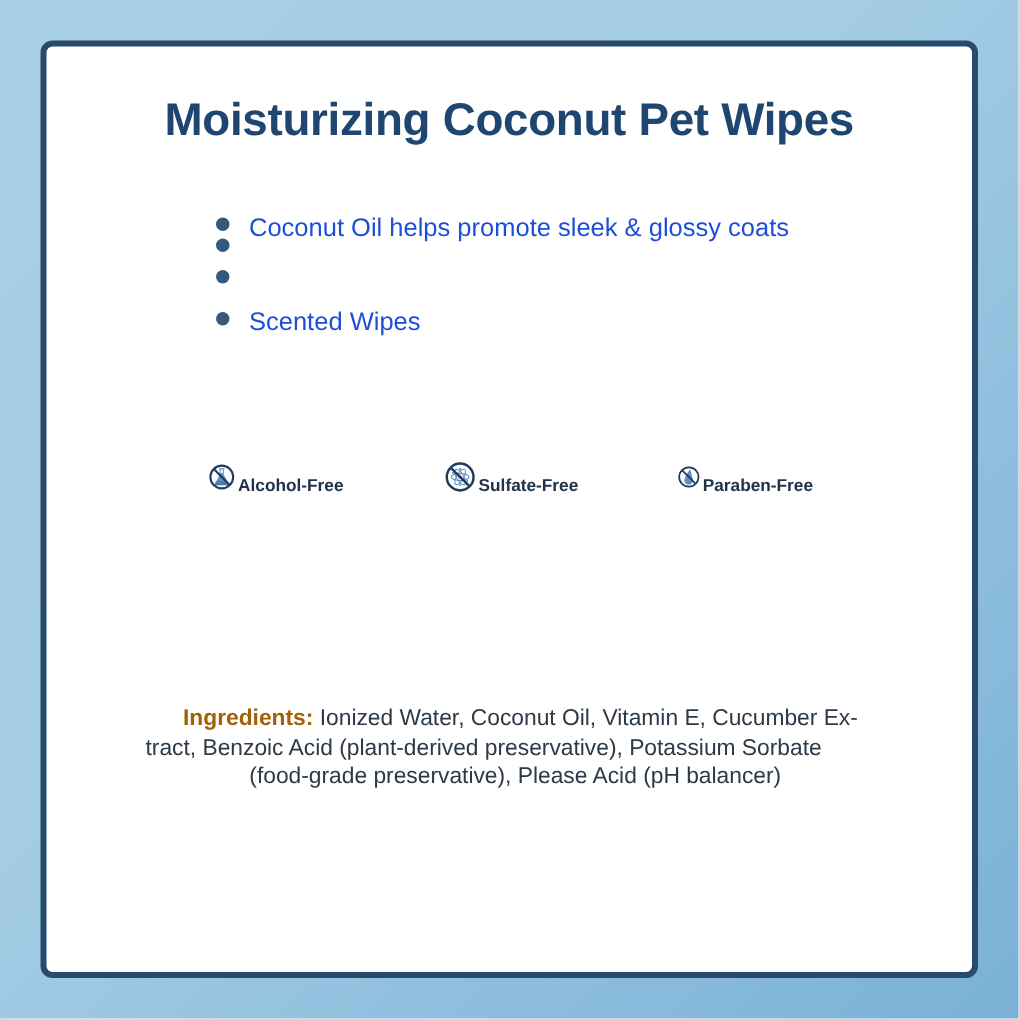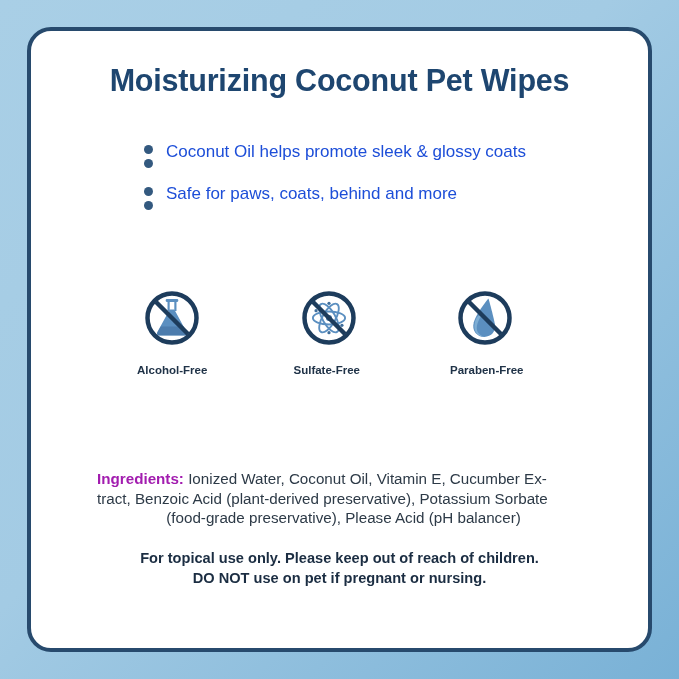--- a/index.html
+++ b/index.html
@@ -15,21 +15,21 @@
   }
   #frame {
     position: absolute;
     left: 27px;
     top: 27px;
     width: 625px;
     height: 625px;
     box-sizing: border-box;
     background: #ffffff;
     border: 4px solid #274a6d;
-    border-radius: 24px;
+    border-radius: 8px;
   }
 
   
   #title {
     position: absolute;
     left: 0;
     right: 0;
     top: 32px;
     text-align: center;
     font-size: 30.5px;
@@ -73,21 +73,21 @@
     right: 23px;
     top: 252px;
     display: flex;
     justify-content: space-between;
     padding: 0 83px;
     box-sizing: border-box;
   }
   .icon-cell {
     width: 92px;
     display: flex;
-    flex-direction: column;
+    align-items: center;
   }
   .icon-art {
     width: 70px;
     height: 70px;
   }
   .icon-label {
     margin-top: 11px;
     font-size: 11.5px;
     font-weight: bold;
     color: #203348;
@@ -100,21 +100,22 @@
     left: 66px;
     right: 58px;
     top: 438px;
     text-align: center;
     font-size: 15.2px;
     line-height: 19.5px;
     color: #2d3a47;
   }
   #ingredients .lead {
     font-weight: bold;
-    color: #a21caf;
+    color: #a16207;
+    margin-left: 25px;
   }
   #ing-line1 { text-align: left; }
   #ing-line2 { text-align: left; }
   #ing-line3 { text-align: center; }
 
   
   #warning {
     position: absolute;
     left: 40px;
     right: 40px;
@@ -136,24 +137,24 @@
   <div id="bullets">
     <div class="bullet-row">
       <span class="bullet-dot"></span>
       <span class="bullet-label">Coconut Oil helps promote sleek &amp; glossy coats</span>
     </div>
     <div class="bullet-row">
       <span class="bullet-dot"></span>
     </div>
     <div class="bullet-row">
       <span class="bullet-dot"></span>
-      <span class="bullet-label">Safe for paws, coats, behind and more</span>
-    </div>
-    <div class="bullet-row">
-      <span class="bullet-dot"></span>
+    </div>
+    <div class="bullet-row">
+      <span class="bullet-dot"></span>
+      <span class="bullet-label">Scented Wipes</span>
     </div>
   </div>
 
   <div id="icons">
 
     <div class="icon-cell">
       <svg class="icon-art" viewBox="0 0 100 100">
         <g fill="#5b8fc0">
           <rect x="41" y="23" width="18" height="4" rx="1.6"></rect>
           <rect x="43.6" y="26" width="3.1" height="14"></rect>
@@ -199,18 +200,14 @@
     </div>
 
   </div>
 
   <div id="ingredients">
     <div id="ing-line1"><span class="lead">Ingredients:</span><span> Ionized Water, Coconut Oil, Vitamin E, Cucumber Ex-</span></div>
     <div id="ing-line2">tract, Benzoic Acid (plant-derived preservative), Potassium Sorbate</div>
     <div id="ing-line3">(food-grade preservative), Please Acid (pH balancer)</div>
   </div>
 
-  <div id="warning">
-    <div>For topical use only. Please keep out of reach of children.</div>
-    <div>DO NOT use on pet if pregnant or nursing.</div>
-  </div>
 
 </div>
 
 </body></html>

